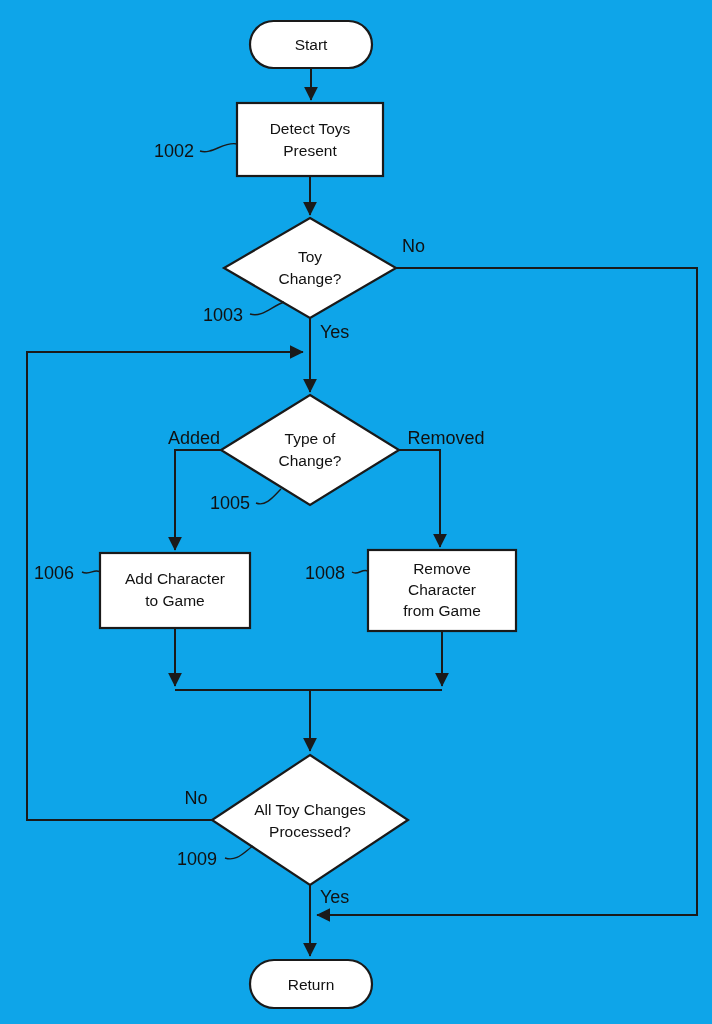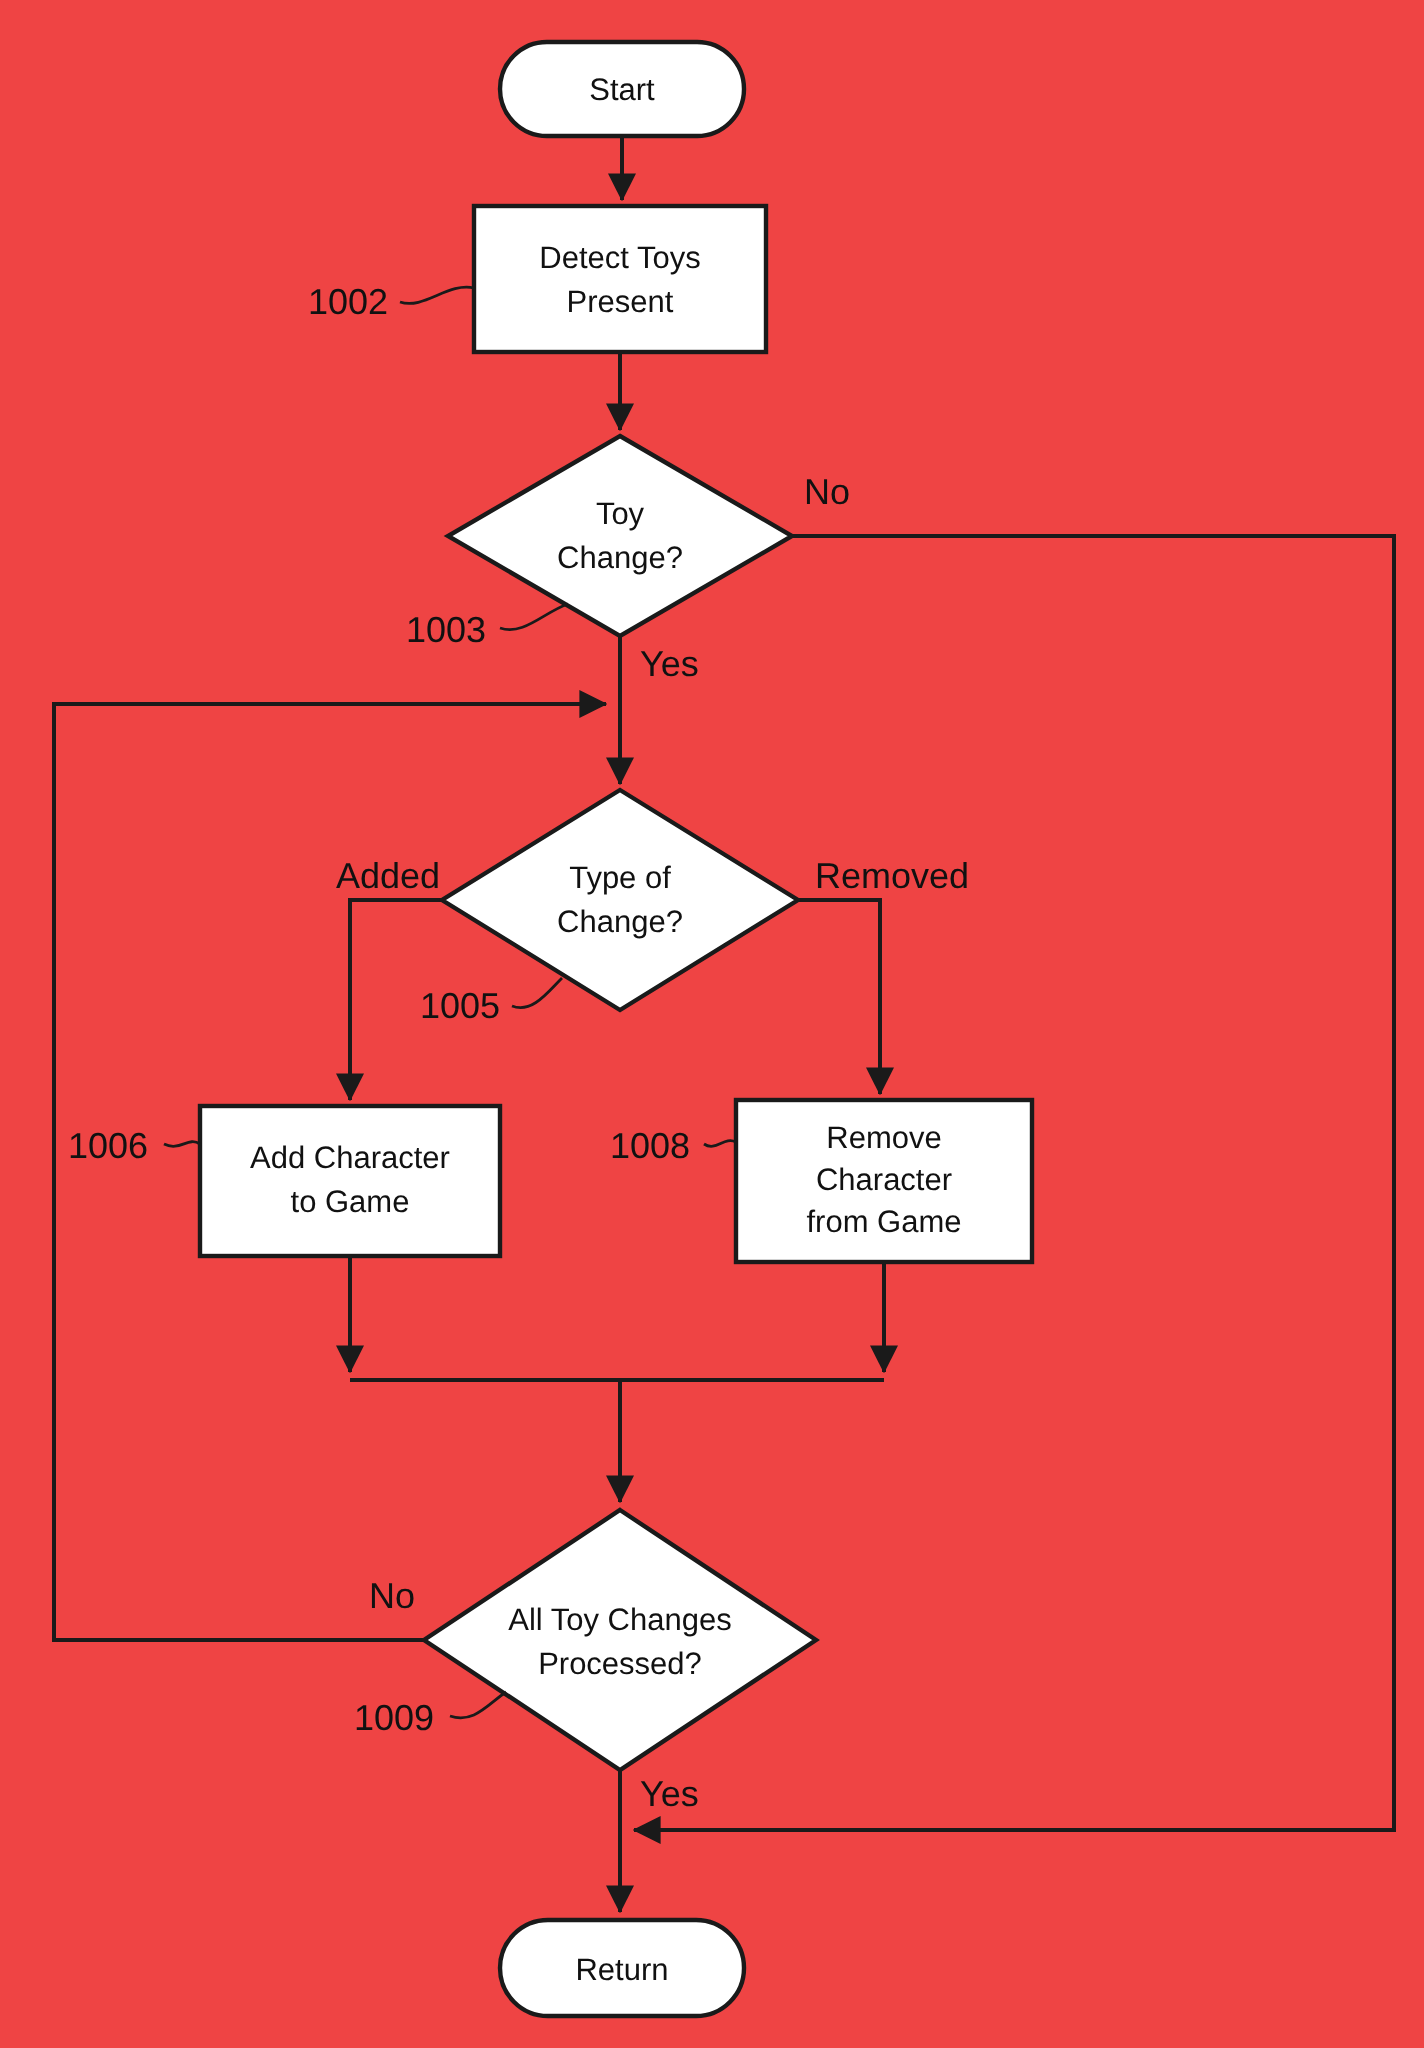--- a/index.html
+++ b/index.html
@@ -4,21 +4,21 @@
 <style>
   html, body {
     margin: 0;
     padding: 0;
     background: #ffffff;
   }
   .page {
     position: relative;
     width: 712px;
     height: 1024px;
-    background: #ef4444;
+    background: #0ea5e9;
     font-family: "Liberation Sans", "DejaVu Sans", sans-serif;
     overflow: hidden;
   }
   svg { display: block; }
   .shape {
     fill: #ffffff;
     stroke: #1a1a1a;
     stroke-width: 2.2;
   }
   .flowline {

